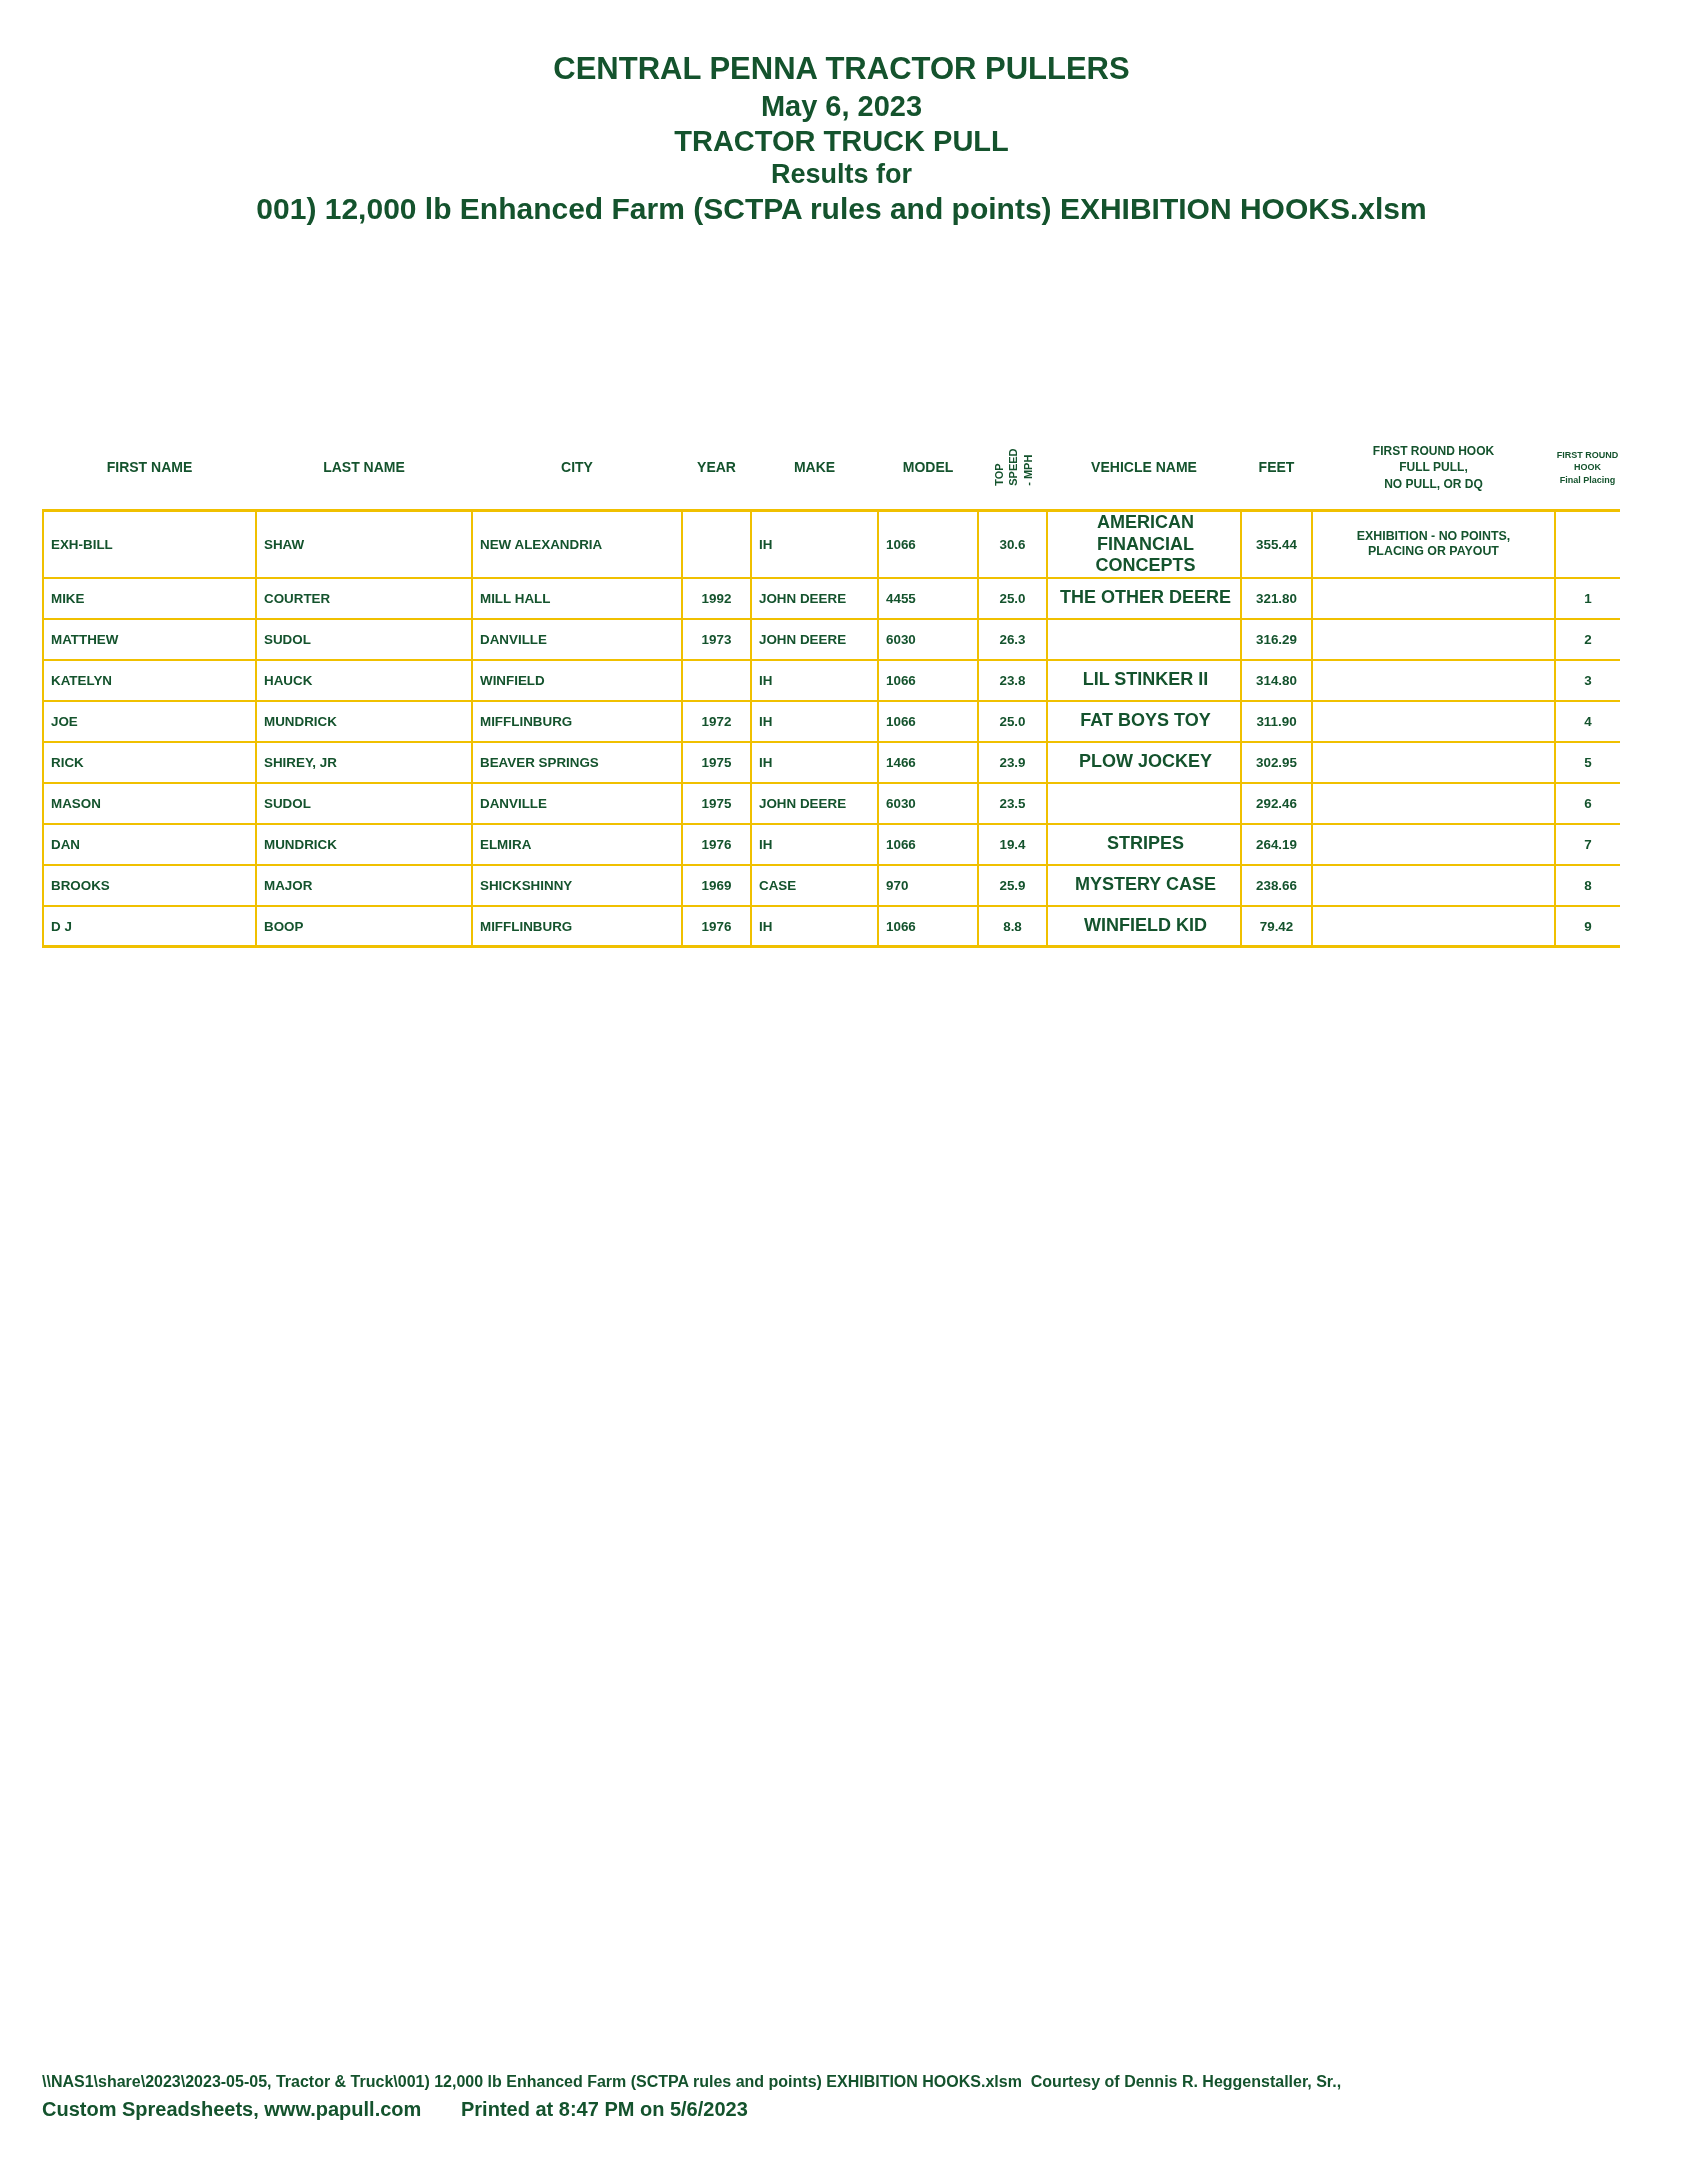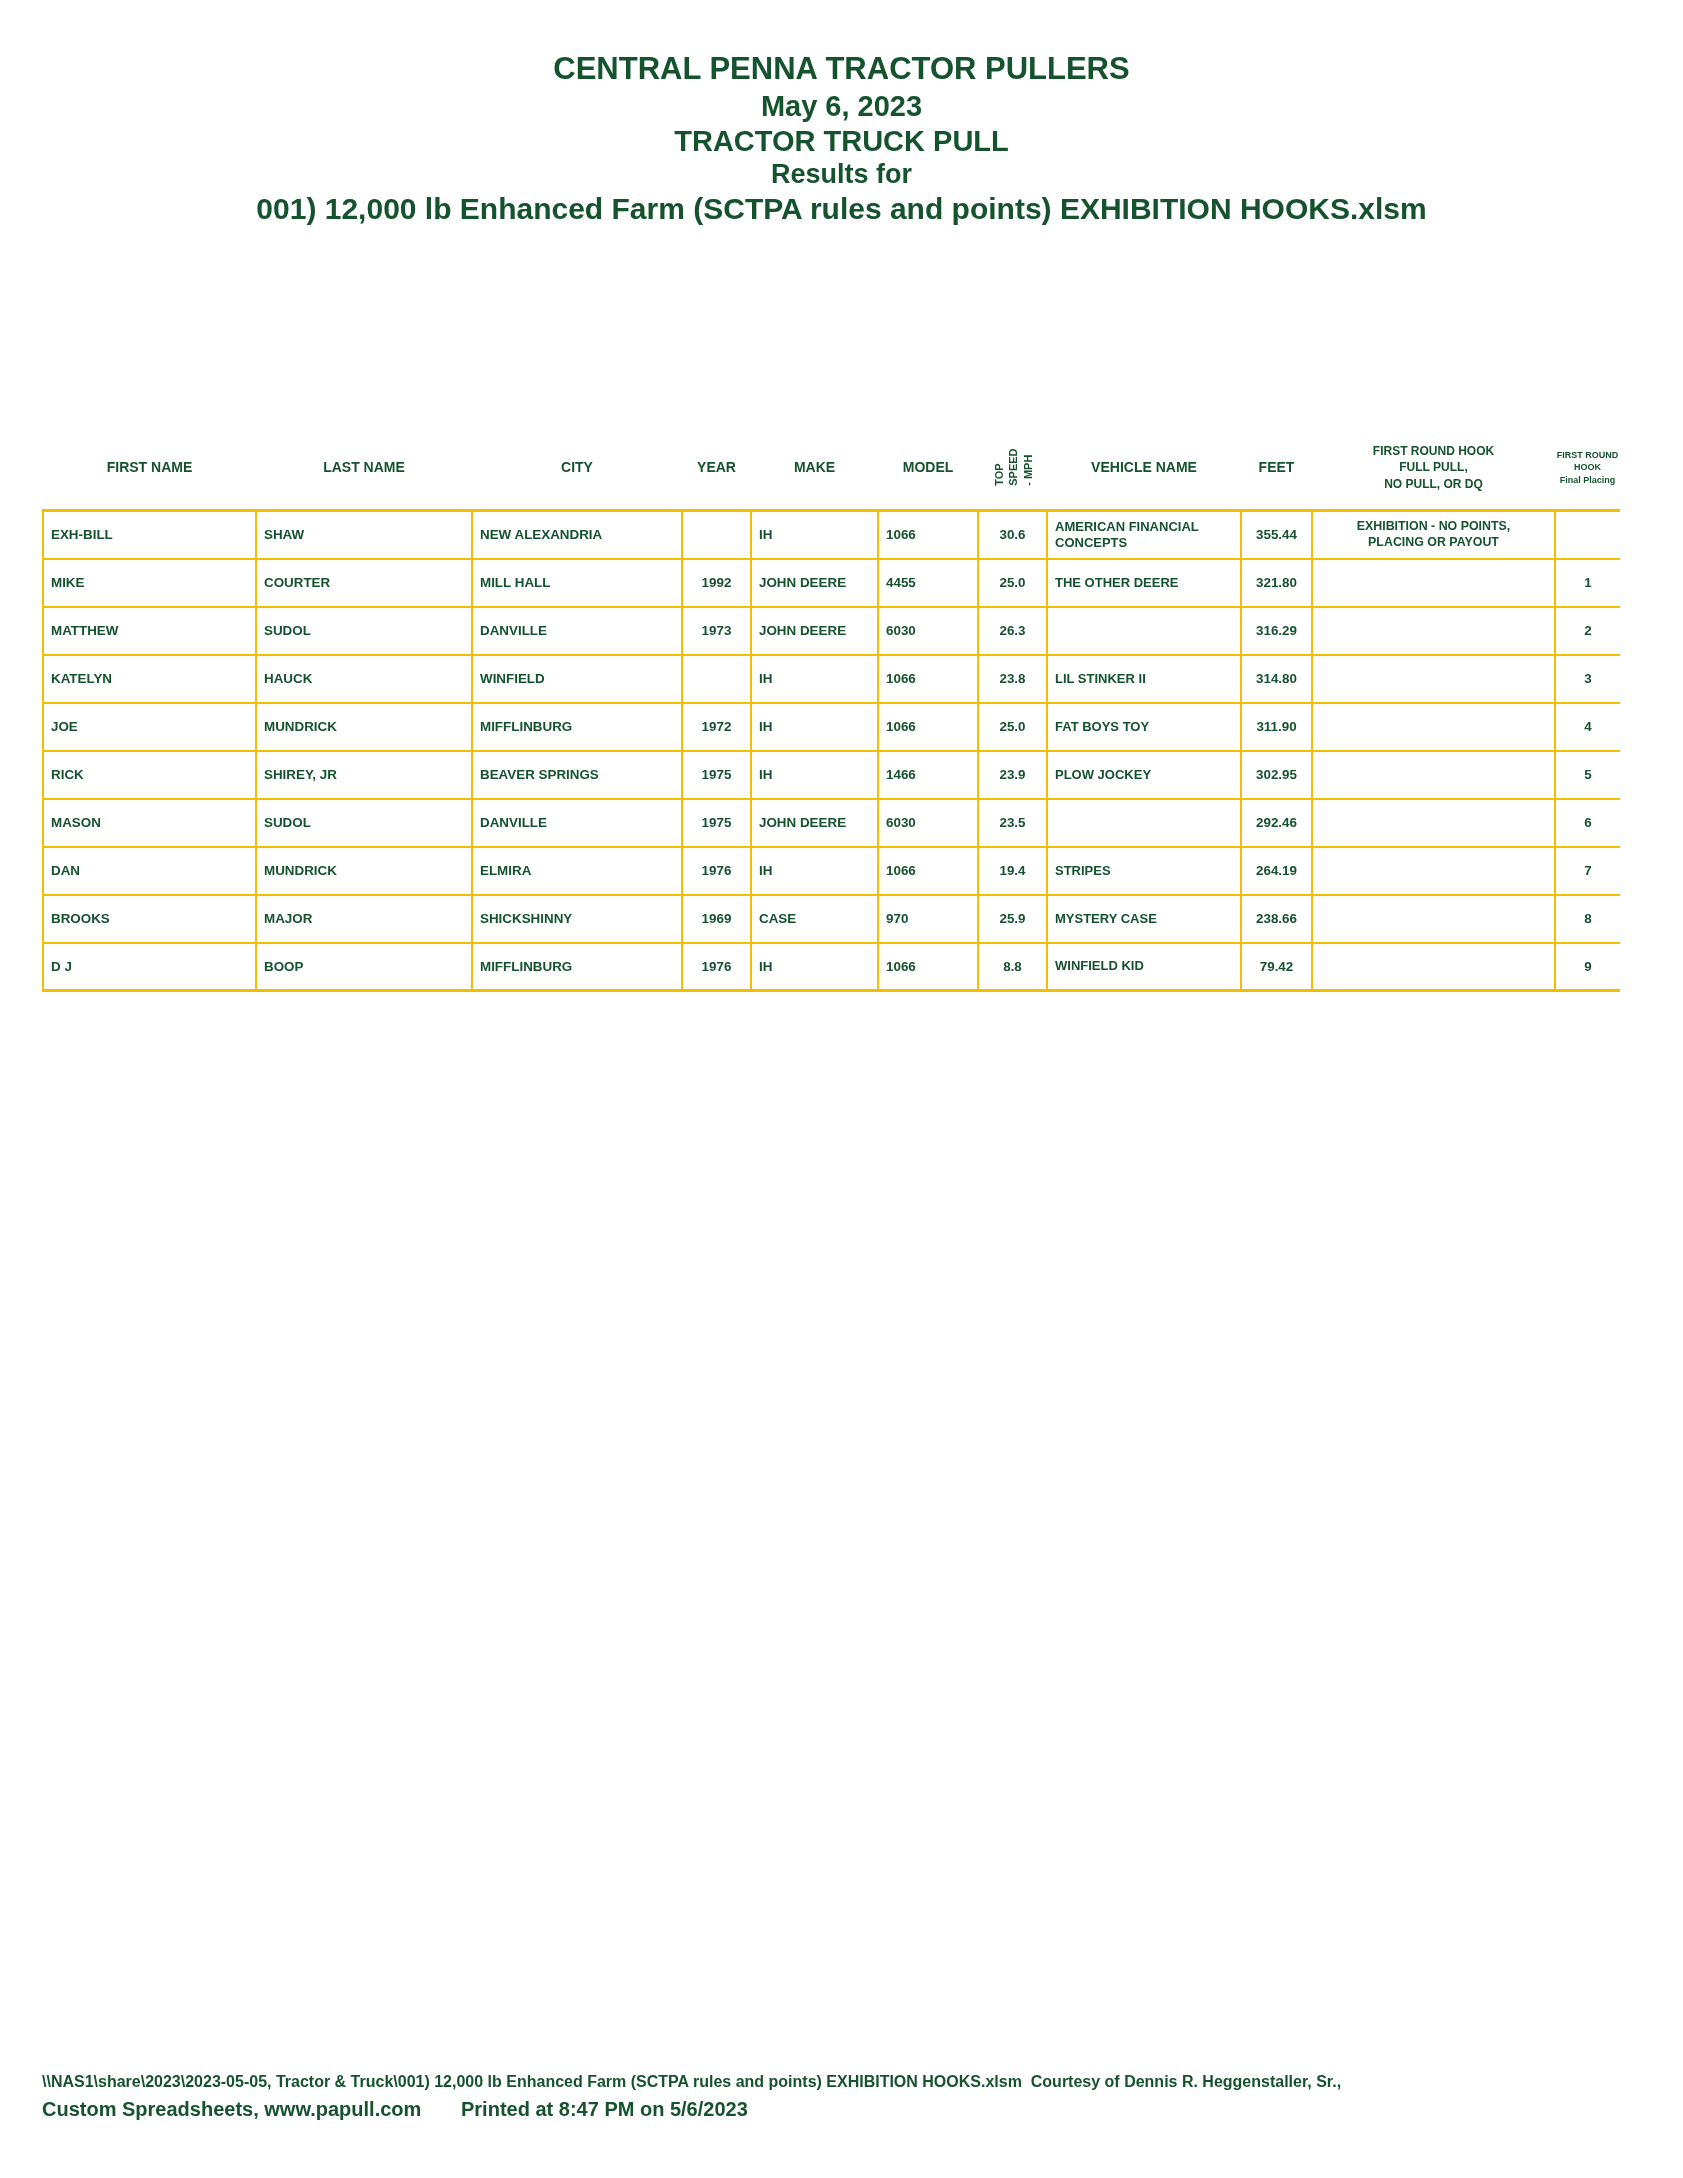--- a/index.html
+++ b/index.html
@@ -21,28 +21,28 @@
                 overflow:hidden;}
   thead th{border:none;font-size:14px;text-align:center;vertical-align:middle;
            padding:0 2px;height:83px;line-height:1.25;}
   th.hook-h{font-size:12px;white-space:pre-line;line-height:1.35;}
   th.place-h{font-size:9px;white-space:pre-line;line-height:1.35;padding:0;}
   th.speed-h{position:relative;padding:0;}
   .rot{position:absolute;left:50%;top:50%;transform:translate(-50%,-52%) rotate(-90deg);
        font-size:11px;line-height:1.3;white-space:pre-line;text-align:left;}
 
   tbody td{border:2px solid #F0C000;font-size:13.4px;vertical-align:middle;padding:0 4px;}
-  tbody tr{height:48px;}
+  tbody tr{height:41px;}
   tbody tr.tall{height:48px;}
   tbody tr:first-child td{border-top:3px solid #F0C000;}
   tbody tr:last-child td{border-bottom:3px solid #F0C000;}
   tbody td:last-child, thead th:last-child{border-right:none;}
   td.l{text-align:left;padding-left:7px;}
   td.c{text-align:center;}
-  td.veh{white-space:pre-line;line-height:1.2;font-size:13px;}
+  td.veh{white-space:pre-line;line-height:1.2;font-size:18px;text-align:center;}
   td.hook{white-space:pre-line;line-height:1.25;text-align:center;font-size:12.4px;}
 
   
   .f1{position:absolute;left:42px;top:2073px;font-size:16px;font-weight:bold;white-space:pre;}
   .f2{position:absolute;left:42px;top:2098px;font-size:20px;font-weight:bold;white-space:pre;}
   .f2b{position:absolute;left:461px;top:2098px;font-size:20px;font-weight:bold;white-space:pre;}
 </style>
 </head>
 <body>
 

